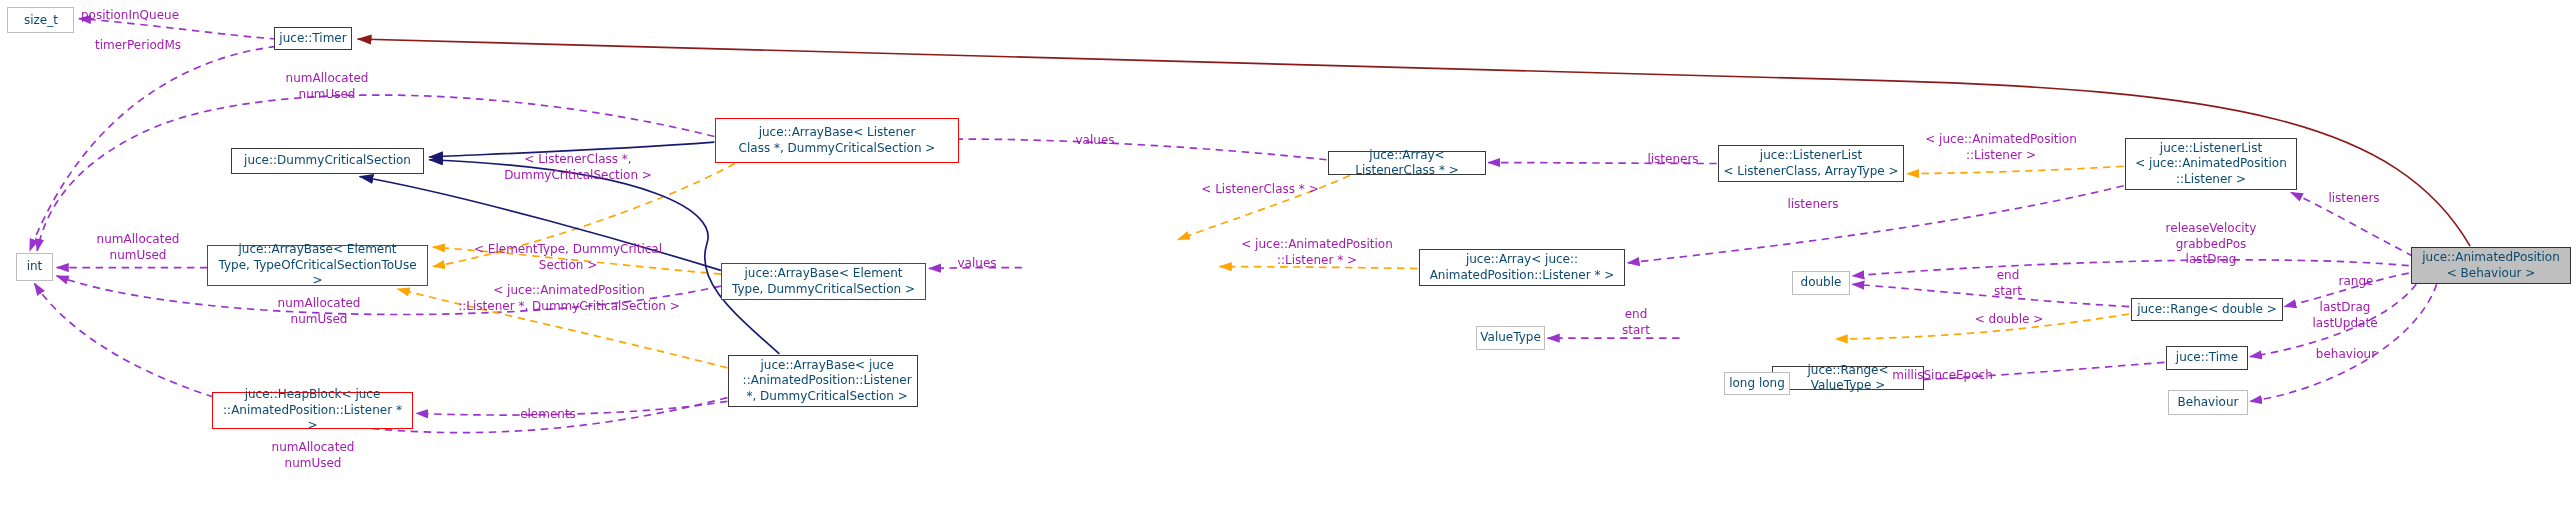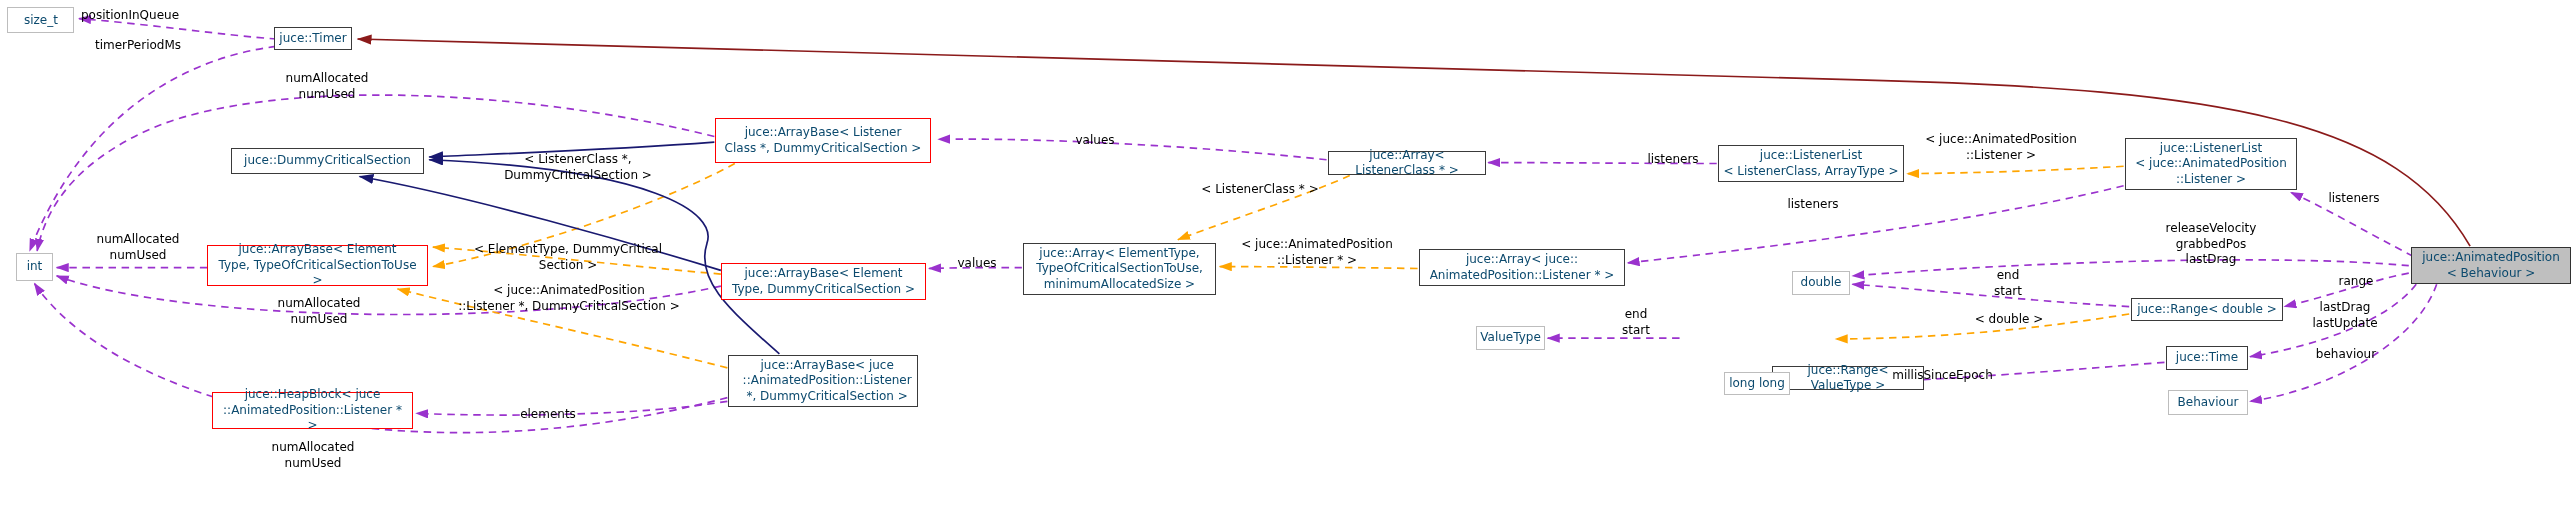--- a/index.html
+++ b/index.html
@@ -7,21 +7,21 @@
           font-family:"DejaVu Sans","Liberation Sans",sans-serif;}
   svg.edges{position:absolute;left:0;top:0;width:2576px;height:510px;}
   .node{position:absolute;display:flex;align-items:center;justify-content:center;
         text-align:center;font-size:12px;line-height:1.28;color:#0c4a6e;background:#fff;
         white-space:pre-line;box-sizing:border-box;padding:0.9px 3.7px;z-index:2;}
   .node.plain{border:0.9px solid #bdbdbd;}
   .node.klass{border:1.4px solid #3a3a3a;}
   .node.tmpl{border:1.9px solid #ff0000;}
   .node.focus{background:#bfbfbf;border:1.4px solid #323232;}
   .elabel{position:absolute;transform:translate(-50%,-50%);font-size:12px;line-height:1.3;
-          color:#000000;text-align:center;white-space:pre-line;z-index:3;pointer-events:none;}
+          color:#a21caf;text-align:center;white-space:pre-line;z-index:3;pointer-events:none;}
 </style>
 </head>
 <body>
 
 <div id="canvas">
 
   <svg class="edges" viewBox="0 0 2771 549">
     <defs>
       <marker id="ah-purple" markerUnits="userSpaceOnUse" markerWidth="15" markerHeight="11" refX="13" refY="5" orient="auto">
         <path d="M0,0 L14,5 L0,10 z" fill="#9a32cd"></path>
@@ -76,30 +76,27 @@
     </g>
 
     <g stroke="#8b1a1a" stroke-width="1.8" fill="none">
       <path d="M 2658,265 C 2580,130 2400,96 2000,86 C 1300,68 600,50 384,42" marker-end="url(#ah-darkred)"></path>
     </g>
   </svg>
 
   <div class="node plain" style="left:7.4px;top:7.4px;width:67px;height:26px;">size_t</div>
   <div class="node klass" style="left:274px;top:27px;width:78px;height:23px;">juce::Timer</div>
   <div class="node klass" style="left:231px;top:148px;width:193px;height:26px;">juce::DummyCriticalSection</div>
-  <div class="node tmpl" style="left:715px;top:118px;width:216px;height:45px;">juce::ArrayBase&lt; Listener
+  <div class="node tmpl" style="left:715px;top:118px;width:244px;height:45px;">juce::ArrayBase&lt; Listener
 Class *, DummyCriticalSection &gt;</div>
   <div class="node plain" style="left:16px;top:253px;width:37px;height:28px;">int</div>
   <div class="node tmpl" style="left:207px;top:245px;width:221px;height:41px;">juce::ArrayBase&lt; Element
 Type, TypeOfCriticalSectionToUse &gt;</div>
   <div class="node tmpl" style="left:721px;top:263px;width:205px;height:37px;">juce::ArrayBase&lt; Element
 Type, DummyCriticalSection &gt;</div>
-  <div class="node klass" style="left:1023px;top:243px;width:193px;height:52px;">juce::Array&lt; ElementType,
-TypeOfCriticalSectionToUse,
-minimumAllocatedSize &gt;</div>
   <div class="node klass" style="left:1328px;top:151px;width:158px;height:24px;">juce::Array&lt; ListenerClass * &gt;</div>
   <div class="node klass" style="left:1718px;top:145px;width:186px;height:37px;">juce::ListenerList
 &lt; ListenerClass, ArrayType &gt;</div>
   <div class="node klass" style="left:2125px;top:138px;width:172px;height:52px;">juce::ListenerList
 &lt; juce::AnimatedPosition
 ::Listener &gt;</div>
   <div class="node focus" style="left:2411px;top:247px;width:160px;height:37px;">juce::AnimatedPosition
 &lt; Behaviour &gt;</div>
   <div class="node klass" style="left:1419px;top:249px;width:206px;height:37px;">juce::Array&lt; juce::
 AnimatedPosition::Listener * &gt;</div>

